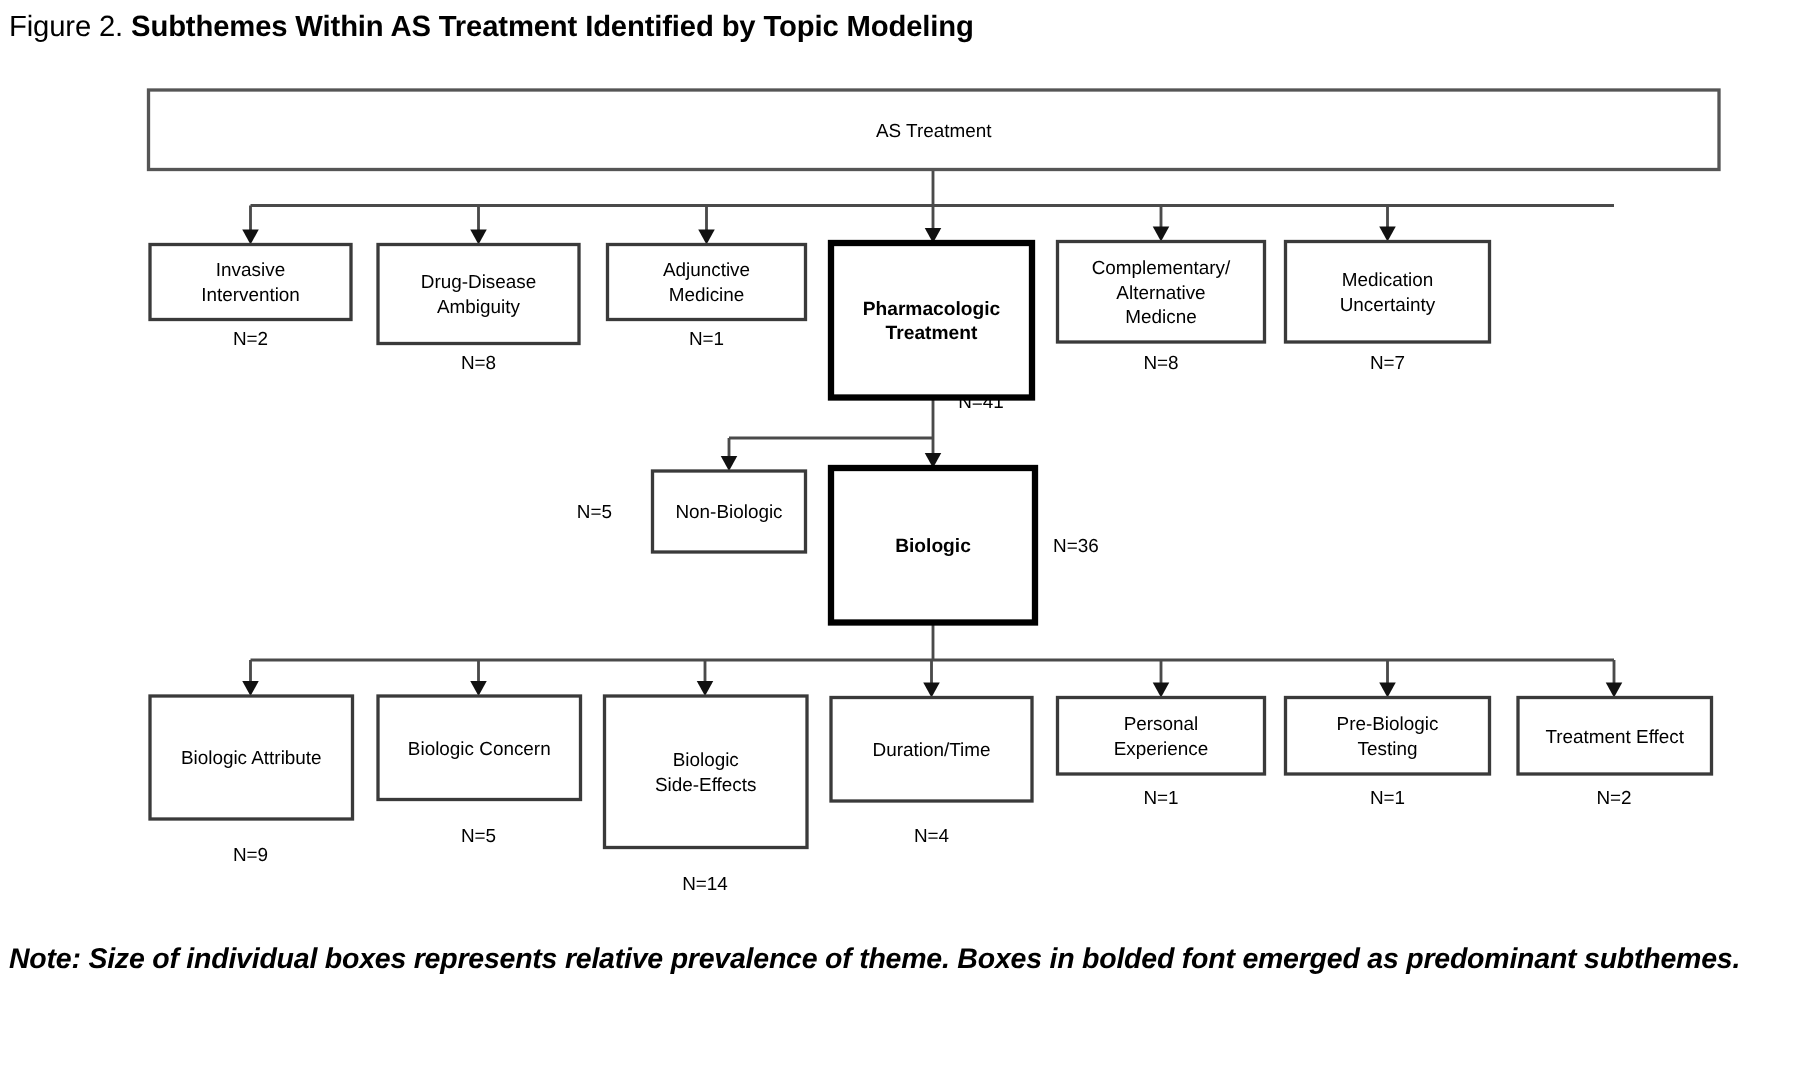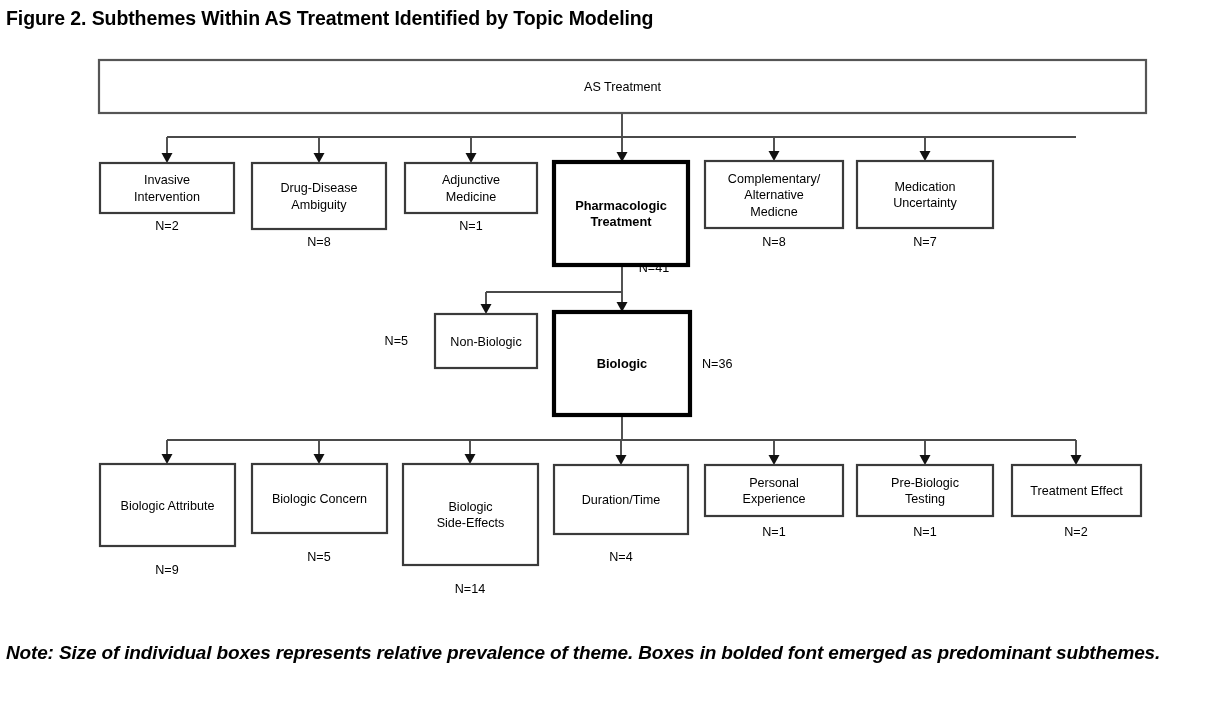--- a/index.html
+++ b/index.html
@@ -20,21 +20,21 @@
     position: absolute;
     left: 6px;
     top: 5px;
     width: 1190px;
     font-size: 19.5px;
     line-height: 26px;
     letter-spacing: -0.1px;
     white-space: nowrap;
   }
   #figure-title .fig-label {
-    font-weight: bold;
+    font-weight: normal;
   }
   #figure-title .fig-caption {
     font-weight: bold;
   }
   #diagram-wrap {
     position: absolute;
     left: 0;
     top: 40px;
     width: 1194px;
     height: 590px;
@@ -76,21 +76,21 @@
     stroke: #4a4a4a;
     stroke-width: 1.9;
     fill: none;
   }
   .arrow-head {
     fill: #111111;
   }
   #figure-note {
     position: absolute;
     left: 6px;
-    top: 638px;
+    top: 625px;
     width: 1180px;
     font-size: 19px;
     line-height: 30px;
     font-style: italic;
     font-weight: bold;
     letter-spacing: -0.15px;
   }
 </style>
 </head>
 <body>

